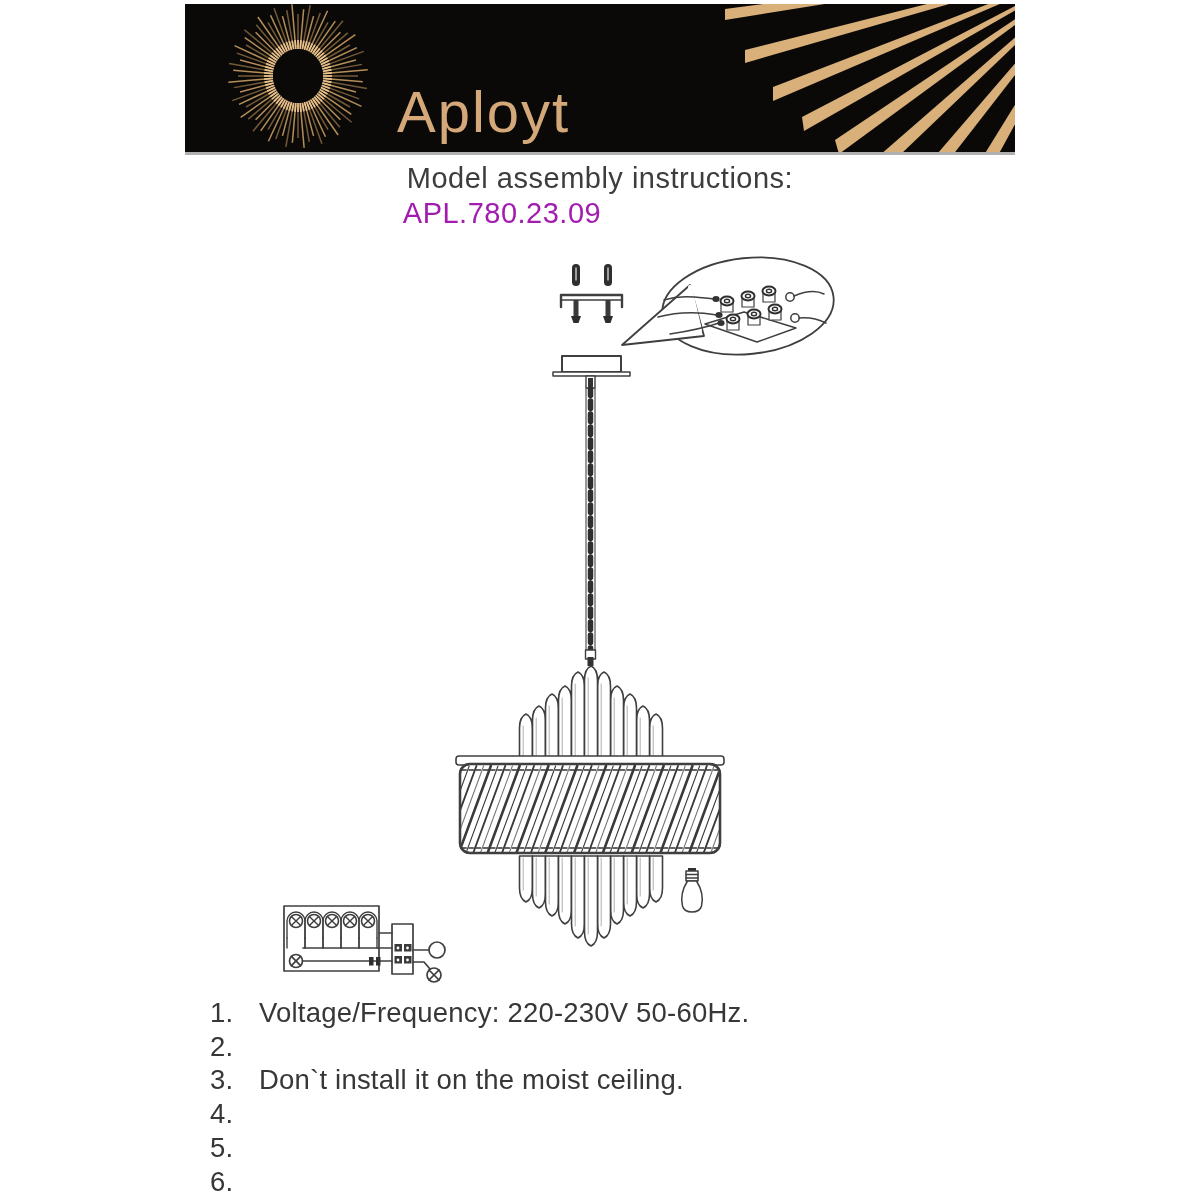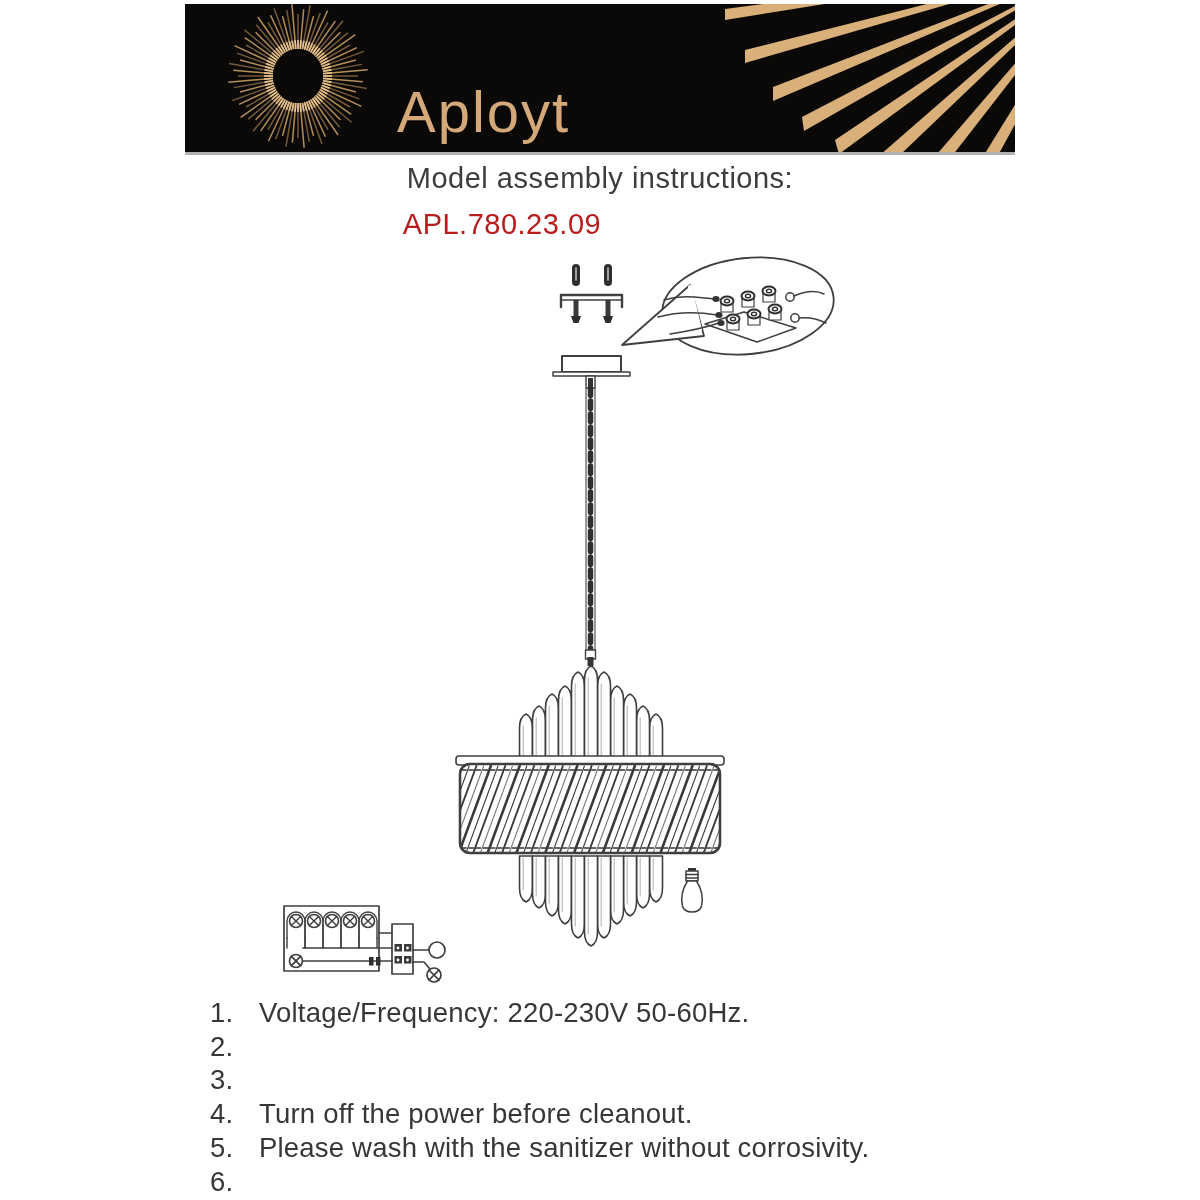--- a/index.html
+++ b/index.html
@@ -12,22 +12,22 @@
   
   .banner{position:absolute;left:185px;top:4px;width:830px;height:148px;
           background:var(--banner-bg);border-bottom:3px solid #b3b1af;overflow:hidden;}
   .starburst{position:absolute;left:0;top:0;}
   .brand{position:absolute;left:212px;top:34px;font-size:58px;font-weight:300;
          letter-spacing:2px;color:var(--gold);margin-top:40px;}
   .rays{position:absolute;right:0;top:0;}
   
   .title-heading{position:absolute;left:0;top:162px;width:1200px;text-align:center;
                  font-size:29px;color:#3d3d3d;letter-spacing:.5px;}
-  .title-model{position:absolute;left:0;top:208px;width:1004px;text-align:center;
-               font-size:29px;color:#b91c1c;letter-spacing:.5px;}
+  .title-model{position:absolute;left:0;top:197px;width:1004px;text-align:center;
+               font-size:29px;color:#a21caf;letter-spacing:.5px;}
   
   .diagram{position:absolute;left:250px;top:248px;}
   .diagram path,.diagram rect,.diagram line,.diagram circle,.diagram ellipse,.diagram polyline{vector-effect:none;}
   
   .instructions{position:absolute;left:210px;top:996px;width:900px;}
   .instr-row{display:flex;align-items:center;height:33.8px;font-size:27.5px;
              color:#373737;letter-spacing:.2px;}
   .instr-num{width:36px;flex:0 0 36px;margin-right:13px;}
   .instr-text{white-space:nowrap;text-align:right;}
 </style>
@@ -472,30 +472,29 @@
         <span class="instr-num">1.</span>
         <span class="instr-text">Voltage/Frequency: 220-230V 50-60Hz.</span>
       </div>
 
       <div class="instr-row">
         <span class="instr-num">2.</span>
       </div>
 
       <div class="instr-row">
         <span class="instr-num">3.</span>
+        <span class="instr-text">Don`t install it on the moist ceiling.</span>
       </div>
 
       <div class="instr-row">
         <span class="instr-num">4.</span>
-        <span class="instr-text">Turn off the power before cleanout.</span>
       </div>
 
       <div class="instr-row">
         <span class="instr-num">5.</span>
-        <span class="instr-text">Please wash with the sanitizer without corrosivity.</span>
       </div>
 
       <div class="instr-row">
         <span class="instr-num">6.</span>
       </div>
     </div>
 
 </div>
 
 </body></html>

